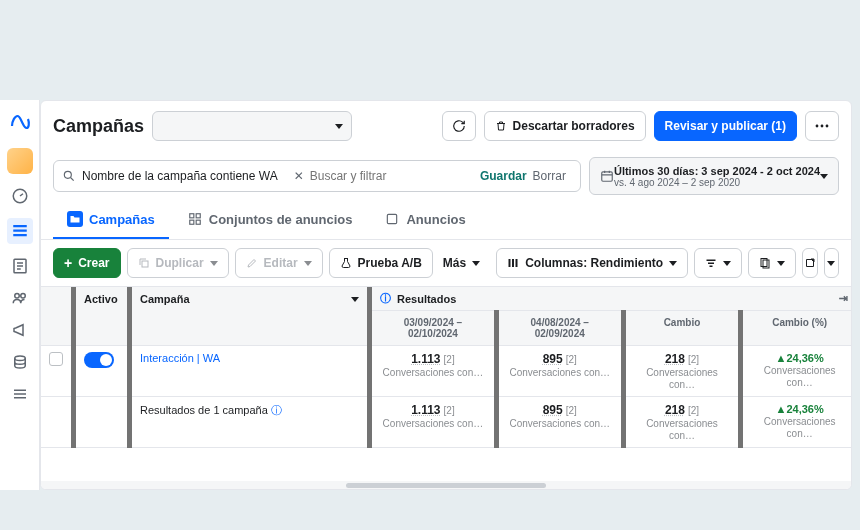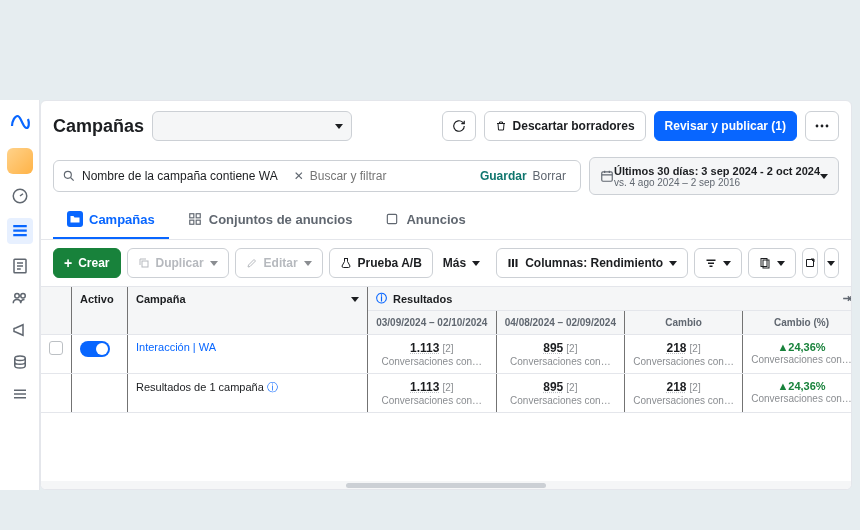--- a/index.html
+++ b/index.html
@@ -32,21 +32,21 @@
 .datebox .d1{font-size:11px;font-weight:600}
 .datebox .d2{font-size:10px;color:#606770}
 .tabs{display:flex;border-bottom:1px solid #e4e6eb;padding:0 12px;gap:4px}
 .tab{display:flex;align-items:center;gap:6px;padding:10px 14px;font-size:13px;font-weight:600;color:#606770;cursor:pointer;border-bottom:2px solid transparent}
 .tab.active{color:#0866ff;border-bottom-color:#0866ff}
 .tab .ticon{width:16px;height:16px;display:flex;align-items:center;justify-content:center}
 .tab.active .ticon{background:#0866ff;color:#fff;border-radius:3px}
 .toolbar{display:flex;align-items:center;padding:8px 12px;gap:6px}
 .tablewrap{flex:1;overflow:auto;border-top:1px solid #e4e6eb}
 table{border-collapse:collapse;width:100%;min-width:820px}
-th,td{border-right:1px solid #737373;border-bottom:1px solid #e4e6eb;padding:6px 8px;text-align:left;font-size:11px;vertical-align:top}
+th,td{border-right:5px solid #737373;border-bottom:1px solid #e4e6eb;padding:6px 8px;text-align:left;font-size:11px;vertical-align:top}
 th{background:#f5f6f7;font-weight:600;color:#1c1e21}
 th.right,td.right{text-align:center}
 .subhead th{font-weight:600;font-size:10px;color:#606770}
 .checkbox{width:14px;height:14px;border:1px solid #bcc0c4;border-radius:3px;display:inline-block;background:#fff}
 .toggle{width:30px;height:16px;border-radius:8px;background:#0866ff;position:relative;display:inline-block}
 .toggle::after{content:"";position:absolute;right:2px;top:2px;width:12px;height:12px;background:#fff;border-radius:50%}
 .link{color:#0866ff;cursor:pointer}
 .metric{font-weight:600;font-size:12px;text-decoration-line:underline;text-decoration-style:dotted;text-decoration-color:#bcc0c4}
 .sub{font-size:10px;color:#8a8d91}
 .up{color:#18823b;font-weight:600}
@@ -158,21 +158,21 @@
         <span class="save">Guardar</span>
         <span class="discard">Borrar</span>
       </div>
       <div class="datebox">
         <svg width="14" height="14" viewBox="0 0 24 24" fill="none" stroke="#606770" stroke-width="2">
             <rect x="3" y="5" width="18" height="16" rx="2"></rect>
             <path d="M3 10h18M8 3v4M16 3v4"></path>
           </svg>
         <div>
           <div class="d1">Últimos 30 días: 3 sep 2024 - 2 oct 2024</div>
-          <div class="d2">vs. 4 ago 2024 – 2 sep 2016</div>
+          <div class="d2">vs. 4 ago 2024 – 2 sep 2020</div>
         </div>
         <span class="chev"></span>
       </div>
     </div>
 
     <div class="tabs">
       <div class="tab active">
         <span class="ticon">
             <svg width="12" height="12" viewBox="0 0 24 24" fill="currentColor">
               <path d="M3 6h6l2 3h10v10H3z"></path>

